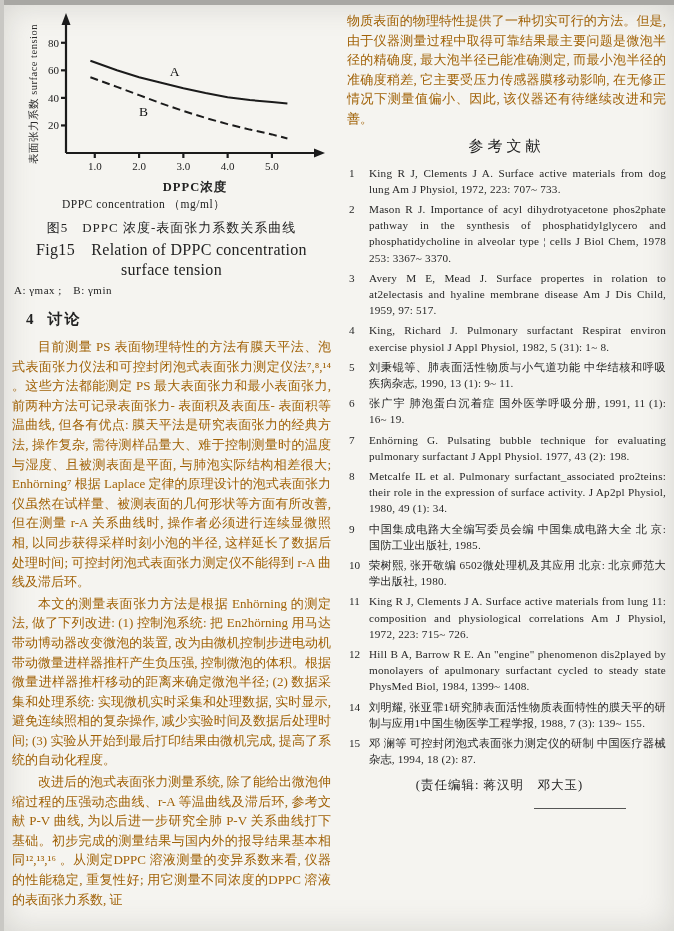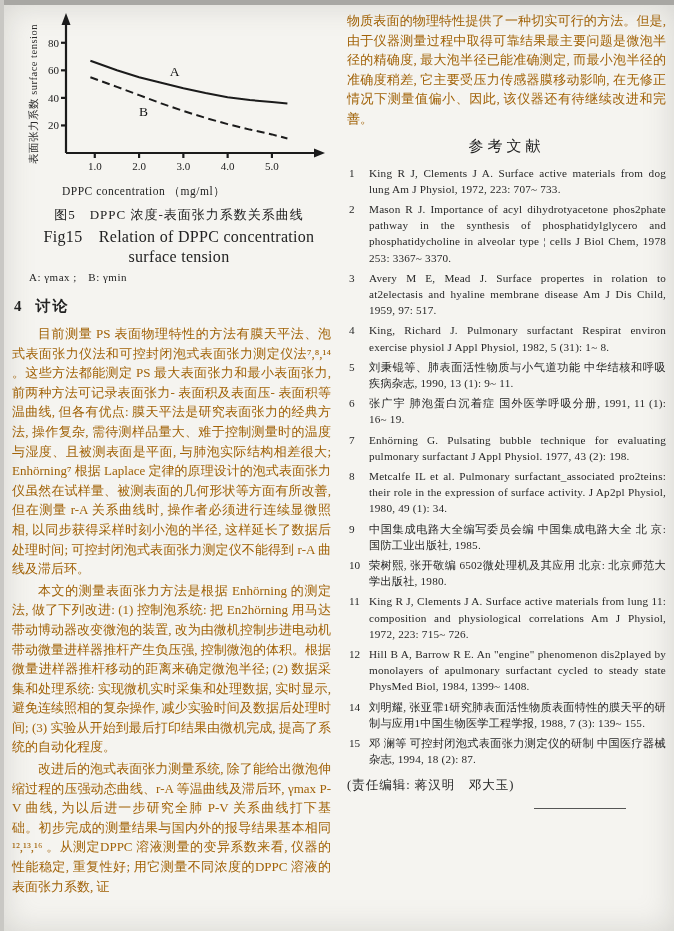--- a/index.html
+++ b/index.html
@@ -11,40 +11,40 @@
     box-sizing:border-box;padding:6px 8px 4px 8px;display:flex;gap:16px;color:#222;}
   .col{flex:1 1 0;min-width:0;}
 
   
   figure{margin:0 0 4px 0;padding:0;}
   .chart-wrap{position:relative;margin-left:24px;width:292px;}
   .ylab{position:absolute;left:-86px;top:76px;width:168px;text-align:center;
     transform:rotate(-90deg);font-size:10.5px;color:#2a2a2a;letter-spacing:.5px;}
   .xlab-zh{text-align:center;font-size:12.5px;font-weight:bold;margin-top:-4px;padding-left:26px;letter-spacing:1px;}
   .xlab-en{font-size:11.5px;margin-top:1px;padding-left:26px;letter-spacing:.5px;}
-  figcaption{margin-top:7px;margin-left:15px;}
+  figcaption{margin-top:7px;}
   .cap-zh{text-align:center;font-size:13px;letter-spacing:1px;}
   .cap-en{text-align:center;font-size:16px;margin-top:3px;letter-spacing:.3px;}
   .cap-note{font-size:11px;margin-top:4px;padding-left:2px;letter-spacing:.5px;}
   svg .tick{font-size:11px;fill:#222;}
   svg .slabel{font-size:13.5px;fill:#111;}
 
   
-  h2.sect{font-size:15px;margin:12px 0 8px 2px;font-weight:bold;letter-spacing:2px;}
+  h2.sect{font-size:15px;margin:12px 0 8px 14px;font-weight:bold;letter-spacing:2px;}
   h2.sect .num{margin-right:14px;letter-spacing:0;}
   p.body{font-size:13px;line-height:19.6px;margin:0 0 2px 0;text-align:justify;
     color:#a16207;}
   p.indent{text-indent:2em;}
   h3.refs-h{font-size:15px;font-weight:normal;text-align:center;margin:8px 0 9px 0;letter-spacing:4px;}
   .cont{margin-top:2px;}
   #refs{margin:0;padding:0;}
   .ref{display:flex;font-size:11.2px;line-height:16.2px;margin-bottom:4px;color:#262626;}
   .ref-num{flex:0 0 20px;padding-left:2px;}
   .ref-text{flex:1 1 auto;text-align:justify;letter-spacing:.2px;font-family:Liberation Serif, serif;}
-  .editor-note{font-size:12.5px;text-align:left;padding-right:14px;margin-top:10px;letter-spacing:1px;}
+  .editor-note{font-size:12.5px;text-align:center;padding-right:14px;margin-top:10px;letter-spacing:1px;}
   .footer-rule{width:92px;border-top:1.5px solid #555;margin:14px 40px 0 auto;}
 </style>
 </head>
 <body>
 
 <div class="scan-edge-top"></div>
 <div class="scan-edge-left"></div>
 
 <div class="page">
 
@@ -74,34 +74,35 @@
             <text class="tick" x="147.35714285714283" y="159" text-anchor="middle">3.0</text>
             <line x1="191.6428571428571" y1="142" x2="191.6428571428571" y2="147" style="stroke:#1b1b1b;stroke-width:2.2;fill:none"></line>
             <text class="tick" x="191.6428571428571" y="159" text-anchor="middle">4.0</text>
             <line x1="235.92857142857142" y1="142" x2="235.92857142857142" y2="147" style="stroke:#1b1b1b;stroke-width:2.2;fill:none"></line>
             <text class="tick" x="235.92857142857142" y="159" text-anchor="middle">5.0</text>
             <polyline points="54.4,49.7 80.9,59.3 103.1,66.2 125.2,71.7 147.4,77.2 169.5,82.1 191.6,86.2 213.8,89.0 235.9,91.0 251.4,92.4" style="fill:none;stroke:#1b1b1b;stroke-width:2;"></polyline>
             <text class="slabel" x="138.49999999999997" y="64.84444444444445" text-anchor="middle">A</text>
             <polyline points="54.4,66.2 80.9,75.9 103.1,84.1 125.2,92.4 147.4,100.0 169.5,106.9 191.6,113.1 213.8,118.6 235.9,123.4 251.4,127.5" style="fill:none;stroke:#1b1b1b;stroke-width:2;stroke-dasharray:8 4.5;"></polyline>
             <text class="slabel" x="107.49999999999999" y="104.80000000000001" text-anchor="middle">B</text>
           </svg>
+        <div class="xlab-zh">DPPC浓度</div>
         <div class="xlab-en">DPPC concentration （mg/ml）</div>
       </div>
       <figcaption>
         <div class="cap-zh">图5　DPPC 浓度-表面张力系数关系曲线</div>
         <div class="cap-en">Fig15　Relation of DPPC concentration surface tension</div>
         <div class="cap-note">A: γmax ;　B: γmin</div>
       </figcaption>
     </figure>
 
     <h2 class="sect"><span class="num">4</span><span>讨论</span></h2>
 
     <p class="body indent">目前测量 PS 表面物理特性的方法有膜天平法、泡式表面张力仪法和可控封闭泡式表面张力测定仪法⁷,⁸,¹⁴ 。这些方法都能测定 PS 最大表面张力和最小表面张力, 前两种方法可记录表面张力- 表面积及表面压- 表面积等温曲线, 但各有优点: 膜天平法是研究表面张力的经典方法, 操作复杂, 需待测样品量大、难于控制测量时的温度与湿度、且被测表面是平面, 与肺泡实际结构相差很大; Enhörning⁷ 根据 Laplace 定律的原理设计的泡式表面张力仪虽然在试样量、被测表面的几何形状等方面有所改善, 但在测量 r-A 关系曲线时, 操作者必须进行连续显微照相, 以同步获得采样时刻小泡的半径, 这样延长了数据后处理时间; 可控封闭泡式表面张力测定仪不能得到 r-A 曲线及滞后环。</p>
     <p class="body indent">本文的测量表面张力方法是根据 Enhörning 的测定法, 做了下列改进: (1) 控制泡系统: 把 En2hörning 用马达带动博动器改变微泡的装置, 改为由微机控制步进电动机带动微量进样器推杆产生负压强, 控制微泡的体积。根据微量进样器推杆移动的距离来确定微泡半径; (2) 数据采集和处理系统: 实现微机实时采集和处理数据, 实时显示, 避免连续照相的复杂操作, 减少实验时间及数据后处理时间; (3) 实验从开始到最后打印结果由微机完成, 提高了系统的自动化程度。</p>
-    <p class="body indent">改进后的泡式表面张力测量系统, 除了能给出微泡伸缩过程的压强动态曲线、r-A 等温曲线及滞后环, γmax P-V 曲线, 为以后进一步研究全肺 P-V 关系曲线打下基础。初步完成的测量结果与国内外的报导结果基本相同¹²,¹³,¹⁶ 。从测定DPPC 溶液测量的变异系数来看, 仪器的性能稳定, 重复性好; 用它测量不同浓度的DPPC 溶液的表面张力系数, 证</p>
+    <p class="body indent">改进后的泡式表面张力测量系统, 除了能给出微泡伸缩过程的压强动态曲线、r-A 等温曲线及滞后环, 参考文献 P-V 曲线, 为以后进一步研究全肺 P-V 关系曲线打下基础。初步完成的测量结果与国内外的报导结果基本相同¹²,¹³,¹⁶ 。从测定DPPC 溶液测量的变异系数来看, 仪器的性能稳定, 重复性好; 用它测量不同浓度的DPPC 溶液的表面张力系数, 证</p>
   </div>
 
   <div class="col">
 
     <p class="body cont">物质表面的物理特性提供了一种切实可行的方法。但是, 由于仪器测量过程中取得可靠结果最主要问题是微泡半径的精确度, 最大泡半径已能准确测定, 而最小泡半径的准确度稍差, 它主要受压力传感器膜移动影响, 在无修正情况下测量值偏小、因此, 该仪器还有待继续改进和完善。</p>
 
     <h3 class="refs-h">参考文献</h3>
 
     <div id="refs">
         <div class="ref">

